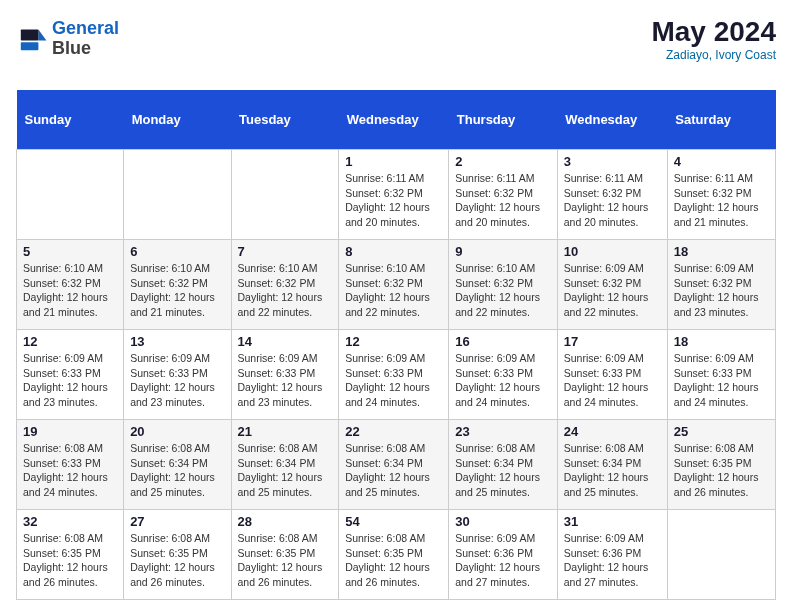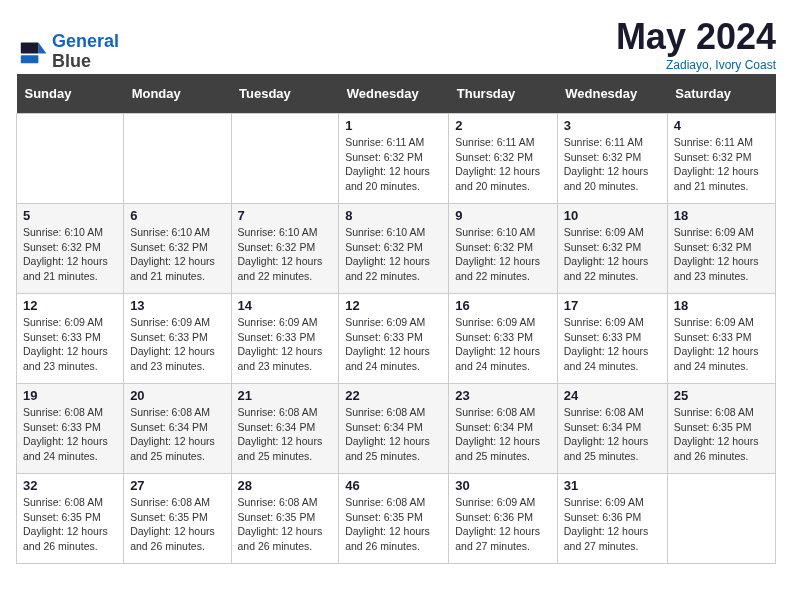--- a/index.html
+++ b/index.html
@@ -6,22 +6,22 @@
     body {
       font-family: Arial, sans-serif;
       background: #fff;
       width: 792px;
       min-height: 612px;
       padding: 16px;
     }
     .header {
       display: flex;
       justify-content: space-between;
-      align-items: flex-end;
-      margin-bottom: 2px;
+      align-items: center;
+      margin-bottom: 28px;
     }
     .logo {
       display: flex;
       align-items: center;
       gap: 4px;
     }
     .logo-text {
       font-size: 18px;
       font-weight: bold;
       color: #1a1a2e;
@@ -31,38 +31,38 @@
       color: #1565c0;
     }
     .logo-icon {
       width: 32px;
       height: 32px;
     }
     .title-block {
       text-align: right;
     }
     .month-title {
-      font-size: 36px;
+      font-size: 28px;
       font-weight: bold;
       color: #1a1a2e;
     }
     .location {
       font-size: 12px;
       color: #0369a1;
     }
     .calendar {
       width: 100%;
       border-collapse: collapse;
       font-size: 11px;
     }
     .calendar th {
-      background: #404040;
+      background: #1d4ed8;
       color: #fff;
       text-align: left;
-      padding: 12px 8px;
+      padding: 22px 8px;
       font-size: 13px;
       font-weight: bold;
     }
     .calendar td {
       border: 1px solid #ccc;
       vertical-align: top;
       padding: 4px 6px;
       width: 113px;
       height: 90px;
       background: #fff;
@@ -239,21 +239,21 @@
         </td>
         <td>
           <div class="day-num">27</div>
           <div class="day-info">Sunrise: 6:08 AM<br>Sunset: 6:35 PM<br>Daylight: 12 hours and 26 minutes.</div>
         </td>
         <td>
           <div class="day-num">28</div>
           <div class="day-info">Sunrise: 6:08 AM<br>Sunset: 6:35 PM<br>Daylight: 12 hours and 26 minutes.</div>
         </td>
         <td>
-          <div class="day-num">46</div>
+          <div class="day-num">54</div>
           <div class="day-info">Sunrise: 6:08 AM<br>Sunset: 6:35 PM<br>Daylight: 12 hours and 26 minutes.</div>
         </td>
         <td>
           <div class="day-num">30</div>
           <div class="day-info">Sunrise: 6:09 AM<br>Sunset: 6:36 PM<br>Daylight: 12 hours and 27 minutes.</div>
         </td>
         <td>
           <div class="day-num">31</div>
           <div class="day-info">Sunrise: 6:09 AM<br>Sunset: 6:36 PM<br>Daylight: 12 hours and 27 minutes.</div>
         </td>

